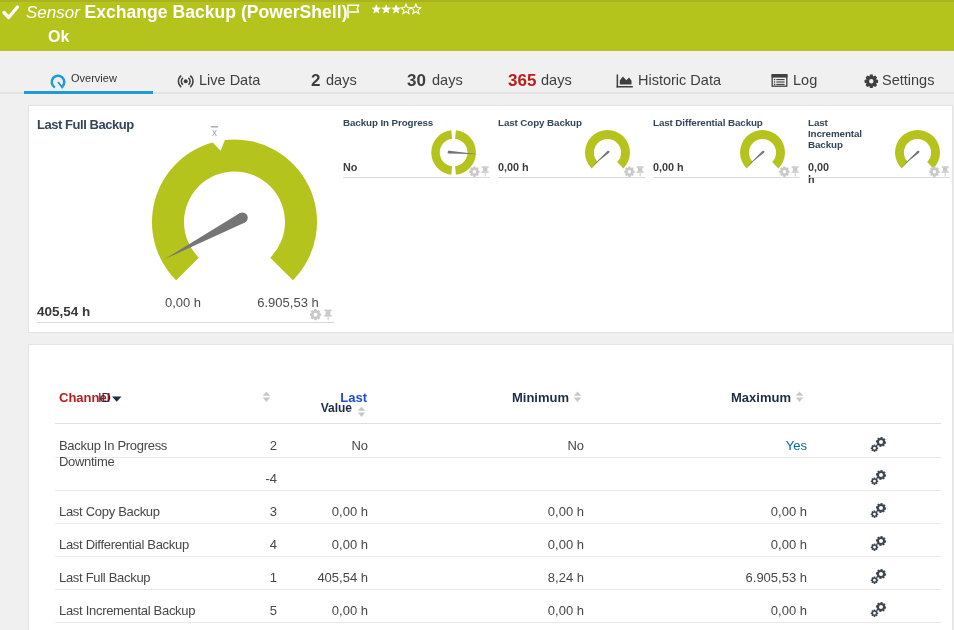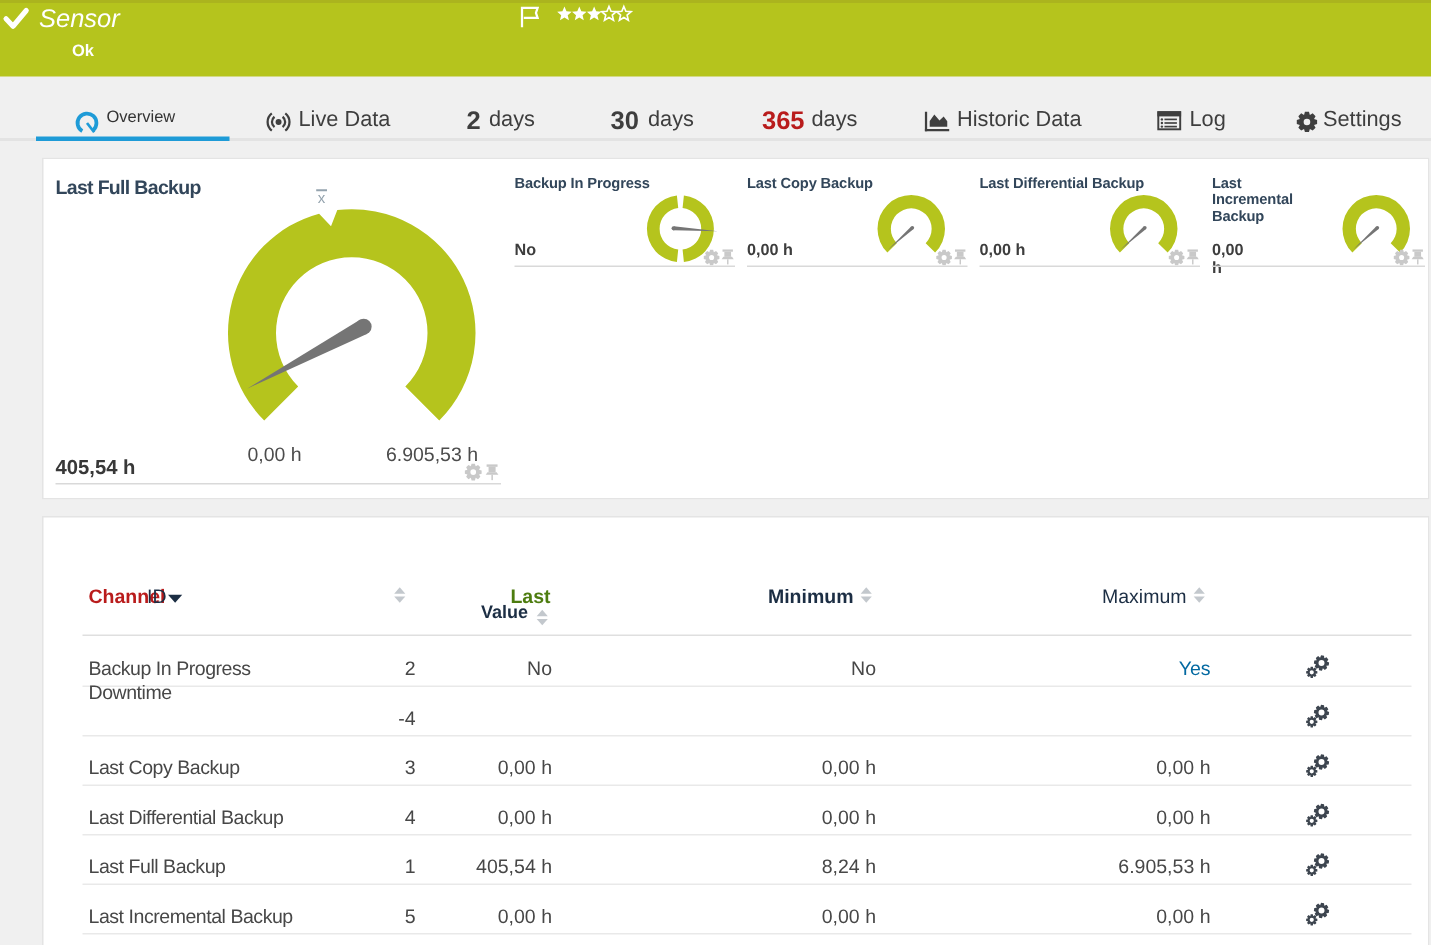--- a/index.html
+++ b/index.html
@@ -11,21 +11,22 @@
 <svg class="ab" style="left:0;top:0" width="954" height="51" viewBox="0 0 954 51">
 <path d="M4,12.5 L8.7,17.5 L17.5,7" fill="none" stroke="#fff" stroke-width="3.4" stroke-linecap="round" stroke-linejoin="round"></path>
 <path d="M348,18.2 V5.3 h10.4 l-1.1,3.3 1.1,3.3 h-9.2" fill="none" stroke="#fff" stroke-width="1.5"></path>
 <path d="M376.3,4.3 L377.65,7.54 L381.15,7.82 L378.48,10.11 L379.3,13.53 L376.3,11.7 L373.3,13.53 L374.12,10.11 L371.45,7.82 L374.95,7.54 Z" fill="#fff"></path>
 <path d="M386.2,4.3 L387.55,7.54 L391.05,7.82 L388.38,10.11 L389.2,13.53 L386.2,11.7 L383.2,13.53 L384.02,10.11 L381.35,7.82 L384.85,7.54 Z" fill="#fff"></path>
 <path d="M396.1,4.3 L397.45,7.54 L400.95,7.82 L398.28,10.11 L399.1,13.53 L396.1,11.7 L393.1,13.53 L393.92,10.11 L391.25,7.82 L394.75,7.54 Z" fill="#fff"></path>
 <path d="M406,4.3 L407.35,7.54 L410.85,7.82 L408.18,10.11 L409,13.53 L406,11.7 L403,13.53 L403.82,10.11 L401.15,7.82 L404.65,7.54 Z" fill="none" stroke="#fff" stroke-width="1.1"></path>
 <path d="M415.9,4.3 L417.25,7.54 L420.75,7.82 L418.08,10.11 L418.9,13.53 L415.9,11.7 L412.9,13.53 L413.72,10.11 L411.05,7.82 L414.55,7.54 Z" fill="none" stroke="#fff" stroke-width="1.1"></path>
 </svg>
 <div class="ab" style="left:26px;top:2.5px;color:#fff;font-size:17px;font-style:italic">Sensor</div>
-<div class="ab" style="left:48px;top:28px;color:#fff;font-size:11px;font-weight:bold">Ok</div>
+<div class="ab" style="left:84.5px;top:2px;color:#fff;font-size:17.6px;letter-spacing:0;font-weight:bold">Exchange Backup (PowerShell)</div>
+<div class="ab" style="left:48px;top:28px;color:#fff;font-size:16px;font-weight:bold">Ok</div>
 <div class="ab" style="left:0;top:92px;width:954px;height:1.5px;background:#e3e3e3"></div>
 <div class="ab" style="left:24px;top:90.5px;width:129px;height:3px;background:#1e9bd7"></div>
 <div class="ab" style="left:71px;top:71.5px;color:#333;font-size:11px;font-weight:normal">Overview</div>
 <div class="ab" style="left:199px;top:71.5px;color:#3e3e3e;font-size:14.5px;font-weight:normal">Live Data</div>
 <div class="ab" style="left:311px;top:70.6px;color:#3e3e3e;font-size:17px;font-weight:bold">2</div>
 <div class="ab" style="left:326px;top:71.5px;color:#3e3e3e;font-size:14.5px;font-weight:normal">days</div>
 <div class="ab" style="left:407px;top:70.6px;color:#3e3e3e;font-size:17px;font-weight:bold">30</div>
 <div class="ab" style="left:432px;top:71.5px;color:#3e3e3e;font-size:14.5px;font-weight:normal">days</div>
 <div class="ab" style="left:508px;top:70.6px;color:#b91c1c;font-size:17px;font-weight:bold">365</div>
 <div class="ab" style="left:541px;top:71.5px;color:#3e3e3e;font-size:14.5px;font-weight:normal">days</div>
@@ -147,32 +148,32 @@
 <div class="panel" style="left:28px;top:344px;width:925px;height:300px"></div>
 <div class="ab" style="left:59px;top:389.5px;color:#b91c1c;font-size:13px;font-weight:bold">Channel</div>
 <svg class="ab" style="left:111px;top:395px" width="12" height="8" viewBox="0 0 12 8">
       <path d="M1,1.5 L10.5,1.5 L5.75,6.8 Z" fill="#1c2e44"></path>
     </svg>
 <div class="ab" style="left:98px;top:389.5px;width:160px;color:#1c2e44;font-size:13px;font-weight:normal">ID</div>
 <svg class="ab" style="left:262px;top:391px" width="9" height="12" viewBox="0 0 9 12">
       <path d="M4.5,0.5 L8.2,4.8 L0.8,4.8 Z" fill="#c3c8cd"></path>
       <path d="M0.8,6.6 L8.2,6.6 L4.5,10.9 Z" fill="#c3c8cd"></path>
     </svg>
-<div class="ab" style="left:207px;top:389.5px;width:160px;text-align:right;color:#4d7c0f;font-size:13px;font-weight:bold">Last</div>
+<div class="ab" style="left:207px;top:389.5px;width:160px;text-align:right;color:#1d4ed8;font-size:13px;font-weight:bold">Last</div>
 <div class="ab" style="left:192px;top:401px;width:160px;text-align:right;color:#1c2e44;font-size:12px;font-weight:bold">Value</div>
 <svg class="ab" style="left:356.5px;top:406px" width="9" height="12" viewBox="0 0 9 12">
       <path d="M4.5,0.5 L8.2,4.8 L0.8,4.8 Z" fill="#c3c8cd"></path>
       <path d="M0.8,6.6 L8.2,6.6 L4.5,10.9 Z" fill="#c3c8cd"></path>
     </svg>
 <div class="ab" style="left:409px;top:389.5px;width:160px;text-align:right;color:#1c2e44;font-size:13px;font-weight:bold">Minimum</div>
 <svg class="ab" style="left:573px;top:391px" width="9" height="12" viewBox="0 0 9 12">
       <path d="M4.5,0.5 L8.2,4.8 L0.8,4.8 Z" fill="#c3c8cd"></path>
       <path d="M0.8,6.6 L8.2,6.6 L4.5,10.9 Z" fill="#c3c8cd"></path>
     </svg>
-<div class="ab" style="left:631px;top:389.5px;width:160px;text-align:right;color:#1c2e44;font-size:13px;font-weight:normal">Maximum</div>
+<div class="ab" style="left:631px;top:389.5px;width:160px;text-align:right;color:#1c2e44;font-size:13px;font-weight:bold">Maximum</div>
 <svg class="ab" style="left:795px;top:391px" width="9" height="12" viewBox="0 0 9 12">
       <path d="M4.5,0.5 L8.2,4.8 L0.8,4.8 Z" fill="#c3c8cd"></path>
       <path d="M0.8,6.6 L8.2,6.6 L4.5,10.9 Z" fill="#c3c8cd"></path>
     </svg>
 <div class="ab" style="left:55px;top:423px;width:886px;height:1px;background:#dfdfdf"></div>
 <svg width="0" height="0" style="position:absolute">
       <defs>
         <g id="cogs">
 <path d="M17.58,5.07 L19.09,5.71 L18.81,7.68 L17.19,7.88 L17.19,7.88 L17.8,9.4 L16.22,10.59 L14.93,9.58 L14.93,9.58 L14.29,11.09 L12.32,10.81 L12.12,9.19 L12.12,9.19 L10.6,9.8 L9.41,8.22 L10.42,6.93 L10.42,6.93 L8.91,6.29 L9.19,4.32 L10.81,4.12 L10.81,4.12 L10.2,2.6 L11.78,1.41 L13.07,2.42 L13.07,2.42 L13.71,0.91 L15.68,1.19 L15.88,2.81 L15.88,2.81 L17.4,2.2 L18.59,3.78 L17.58,5.07 Z M16,6 A2,2 0 1 0 12,6 A2,2 0 1 0 16,6 Z" fill="#3d454f" fill-rule="evenodd"></path>
 <path d="M9.9,11.21 L11.23,11.46 L11.23,12.94 L9.9,13.19 L9.9,13.19 L10.66,14.31 L9.61,15.36 L8.49,14.6 L8.49,14.6 L8.24,15.93 L6.76,15.93 L6.51,14.6 L6.51,14.6 L5.39,15.36 L4.34,14.31 L5.1,13.19 L5.1,13.19 L3.77,12.94 L3.77,11.46 L5.1,11.21 L5.1,11.21 L4.34,10.09 L5.39,9.04 L6.51,9.8 L6.51,9.8 L6.76,8.47 L8.24,8.47 L8.49,9.8 L8.49,9.8 L9.61,9.04 L10.66,10.09 L9.9,11.21 Z M8.9,12.2 A1.4,1.4 0 1 0 6.1,12.2 A1.4,1.4 0 1 0 8.9,12.2 Z" fill="#3d454f" fill-rule="evenodd"></path>

